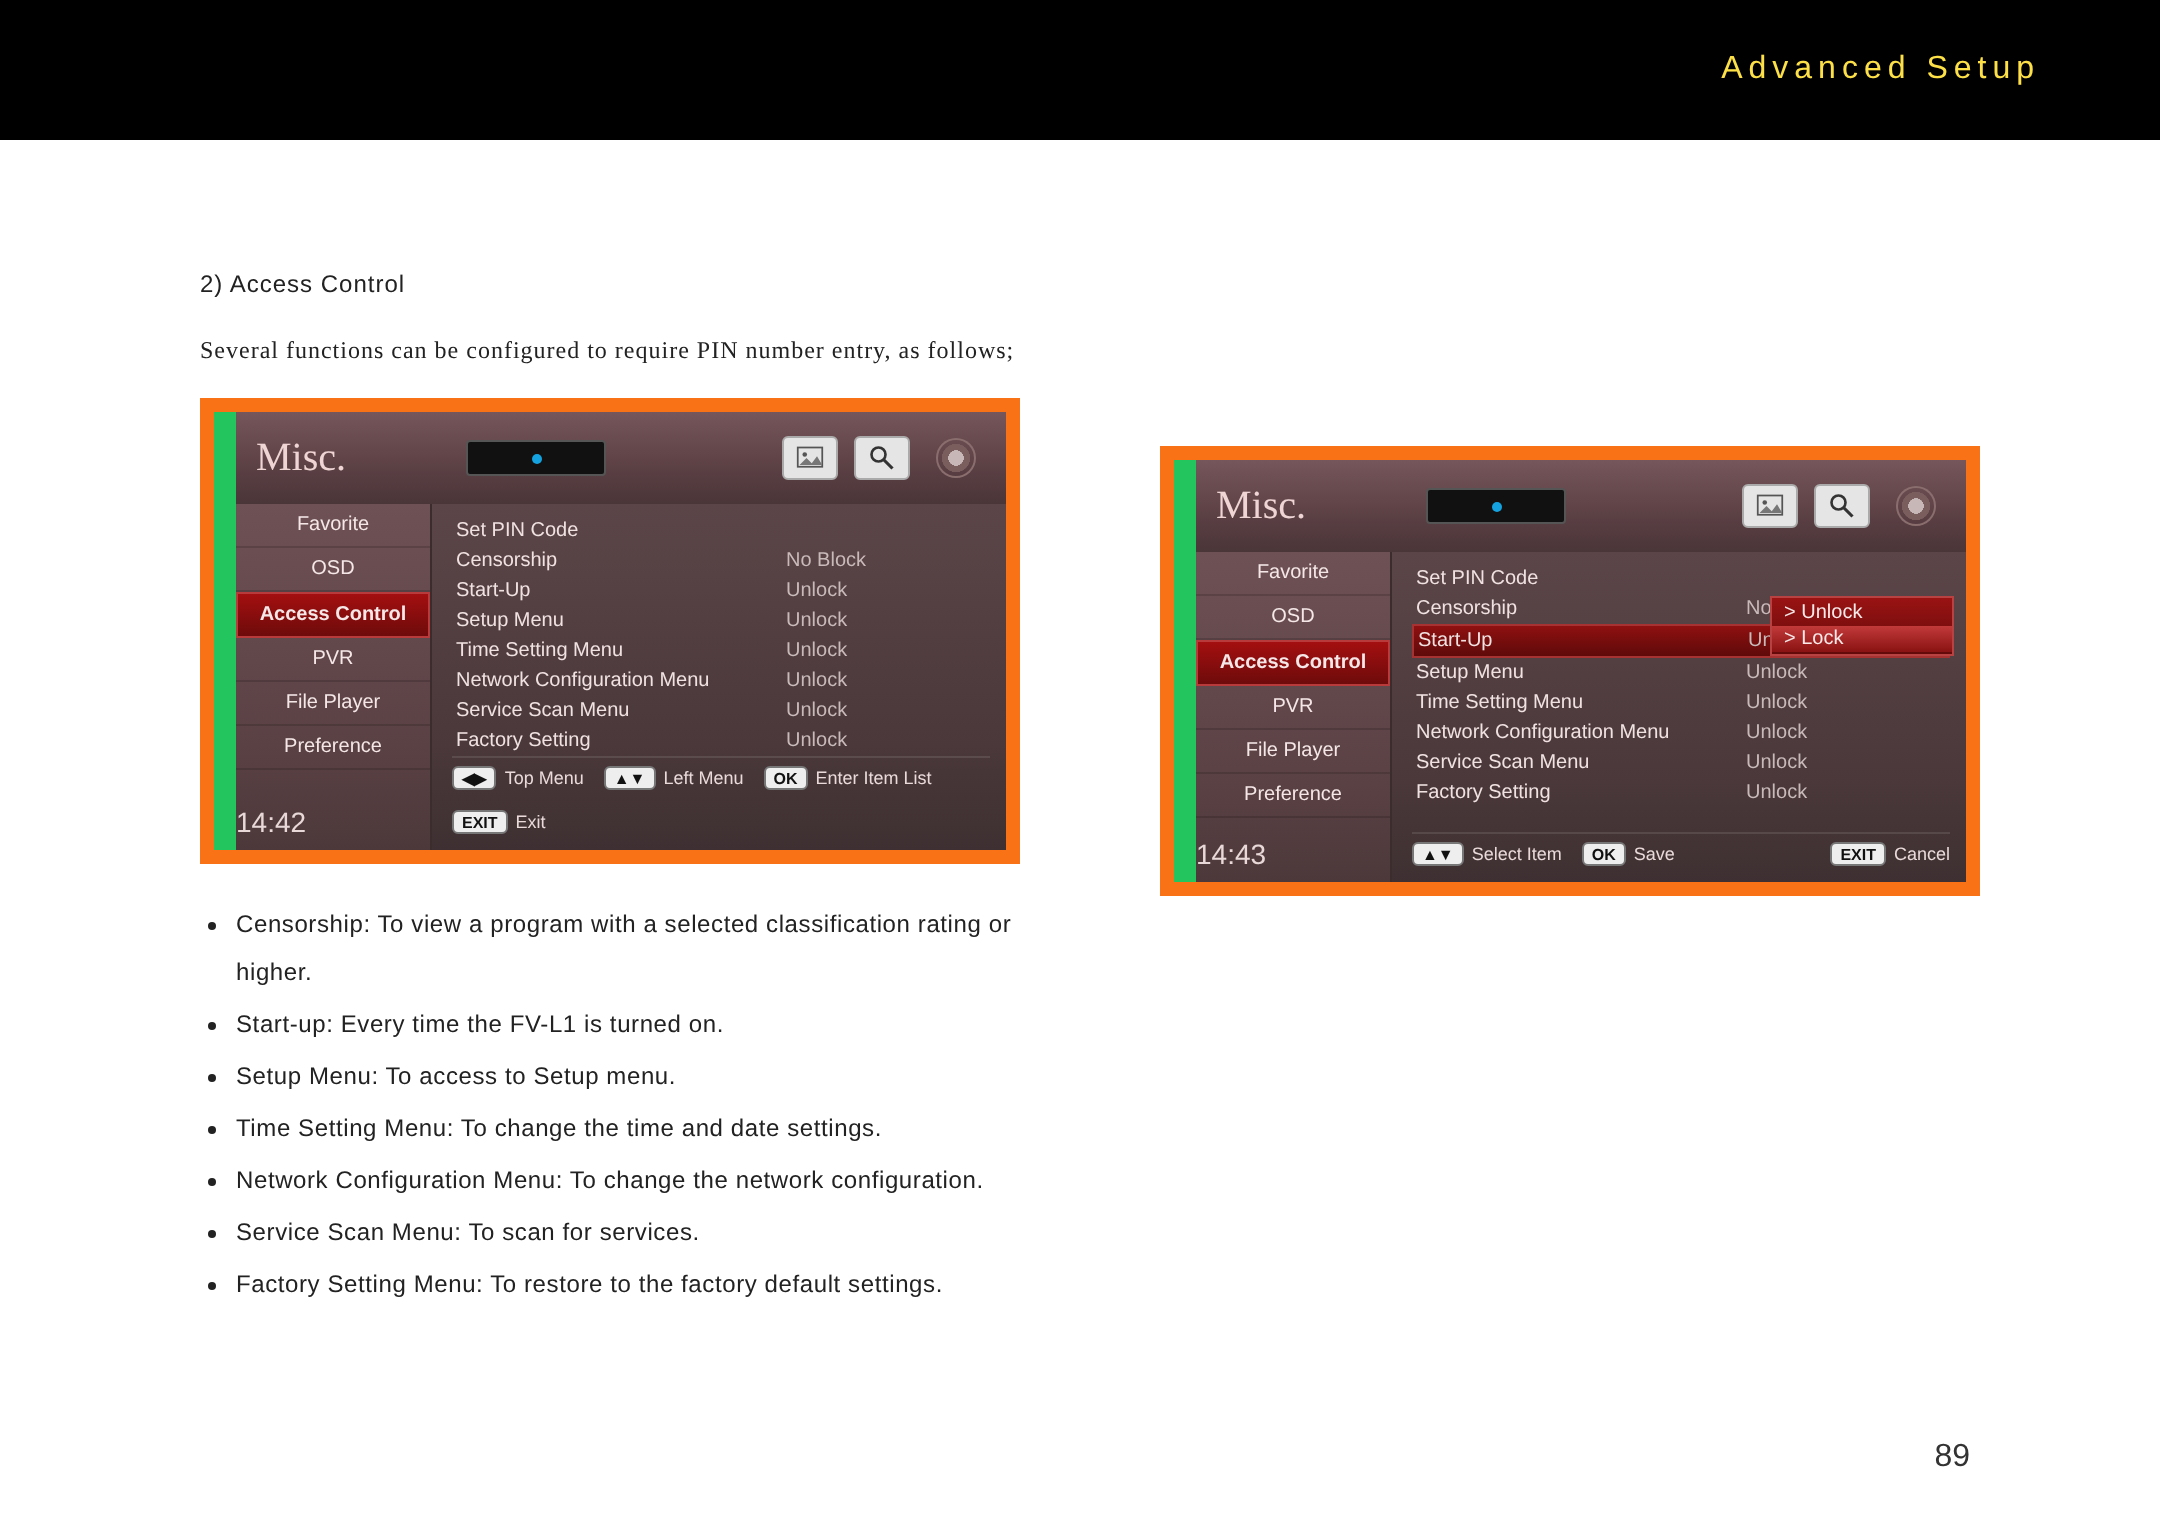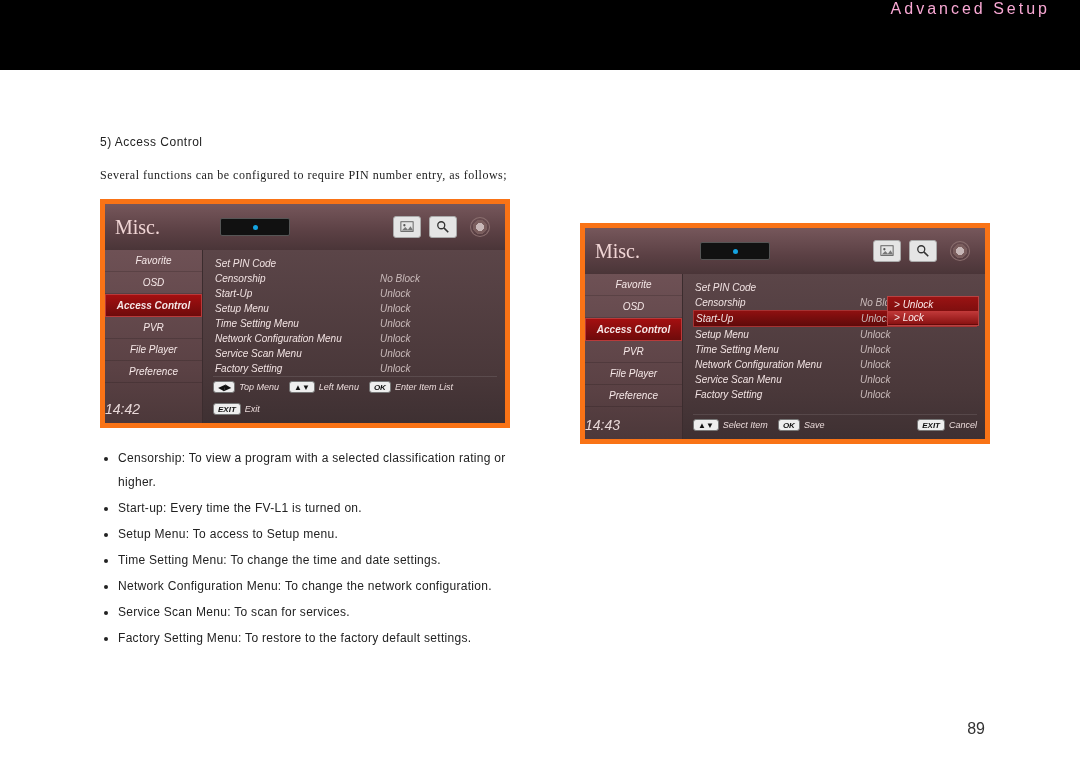--- a/index.html
+++ b/index.html
@@ -1,45 +1,47 @@
 <!DOCTYPE html>
 <html><head>
 <meta charset="utf-8">
 <style>
   * { box-sizing: border-box; margin: 0; padding: 0; }
   html, body { width: 1080px; height: 759px; background: #fff; font-family: Verdana, Arial, sans-serif; }
   .top-banner {
     width: 100%;
     height: 70px;
     background: #000;
-    color: #f9a8d4;
+    color: #fde047;
     display: flex;
+    align-items: center;
     justify-content: flex-end;
-    padding-right: 30px;
+    padding-right: 60px;
     font-size: 16px;
     letter-spacing: 3px;
   }
   .content {
     display: flex;
     gap: 70px;
     padding: 65px 85px 0 100px;
   }
   .col { flex: 0 0 410px; }
   .section-heading { font-size: 12px; letter-spacing: 0.5px; margin-bottom: 14px; color:#222; }
   .para { font-size: 12px; letter-spacing: 0.5px; line-height: 2.0; text-align: justify; margin-bottom: 12px; color:#222;font-family:Liberation Serif, serif; }
   ul.bullets { list-style: disc; padding-left: 18px; }
   ul.bullets li { font-size: 12px; letter-spacing: 0.3px; line-height: 2.0; color:#222; margin-bottom: 2px; }
   .page-num { position: absolute; right: 95px; top: 720px; font-size: 16px; color:#333; }
 
   
   .shot {
     width: 410px;
-    border: 5px solid #f97316;
+    border: 7px solid #f97316;
     background: #22c55e;
     margin: 8px 0 18px 0;
+    padding-left: 11px;
   }
   .shot-header {
     height: 46px;
     background: linear-gradient(#76575b, #5b4044 60%, #4a3538);
     display: flex;
     align-items: center;
     padding: 0 10px;
     gap: 60px;
   }
   .shot-title {
@@ -56,21 +58,21 @@
   .ico-gear::before{
     content:""; position:absolute; inset:0; margin:auto;
     width:18px; height:18px; border-radius:50%;
     background: radial-gradient(circle,#c8b7b7 30%,#7a5d5d 31%,#7a5d5d 55%,transparent 56%);
     box-shadow:0 0 0 1px #8a6e6e;
   }
   .svg-mag { width:14px; height:14px; }
   .ico-stb { width:70px; height:18px; background:#111; border:1px solid #555; border-radius:2px; display:flex; align-items:center; justify-content:center;}
   .ico-stb .led{ width:5px;height:5px; background:#14a3e0; border-radius:50%;}
 
-  .shot-body { display:flex; min-height:140px;font-style:italic; }
+  .shot-body { display:flex; min-height:140px; }
   .side {
     width: 98px;
     background: linear-gradient(#6e5155, #5a4144 70%, #4c383a);
     display:flex; flex-direction:column;
     border-right:1px solid #3b2c2e;
   }
   .side-item {
     color:#f5e7e7; font-size:10px; text-align:center;
     padding:5px 4px; border-bottom:1px solid rgba(0,0,0,0.15);
   }
@@ -120,21 +122,21 @@
 </head>
 <body>
 
 <div class="top-banner">
   <span>Advanced Setup</span>
 </div>
 
 <div class="content">
 
   <div class="col">
-    <div class="section-heading">5) Access Control</div>
+    <div class="section-heading">2) Access Control</div>
     <div class="para">Several functions can be configured to require PIN number entry, as follows;</div>
 
     <div class="shot">
       <div class="shot-header">
         <span class="shot-title">Misc.</span>
         <span class="ico-stb">
             <span class="led"></span>
           </span>
         <span class="shot-icons">
           <span class="ico-box">

